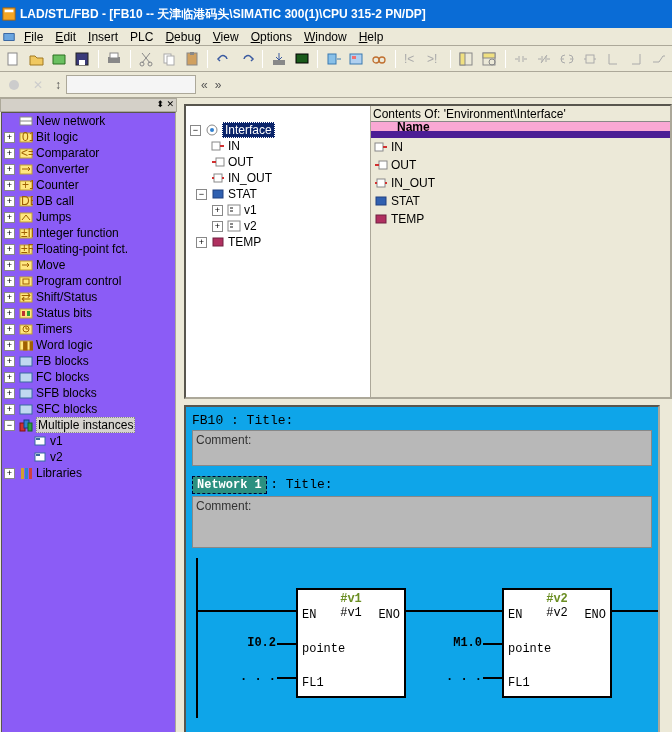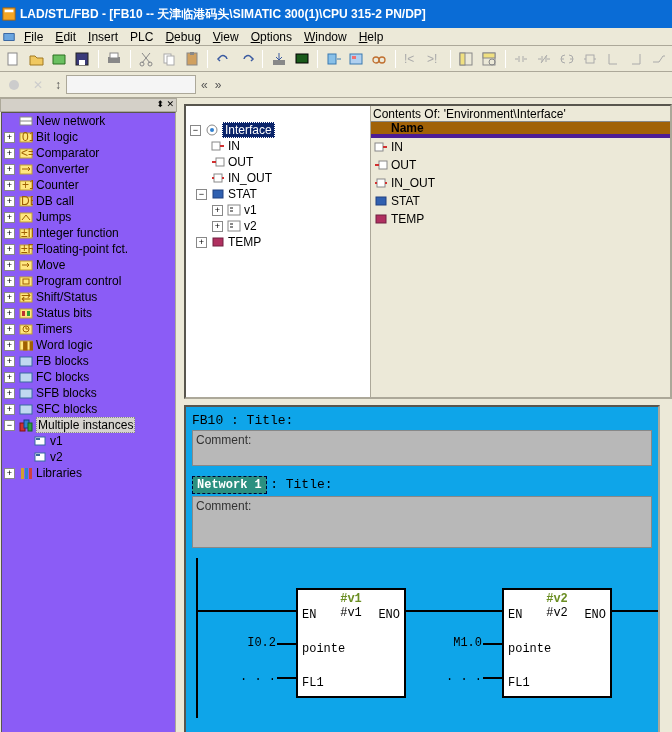--- a/index.html
+++ b/index.html
@@ -34,42 +34,42 @@
 .treeicon { width: 15px; height: 14px; margin-right: 3px; display: flex; align-items: center; justify-content: center; }
 .tlabel { font-size: 12px; }
 .tlabel.sel { background: #d6d3ce; border:1px dotted #888; padding:0 1px; }
 
 .right-panel { flex: 1; display: flex; flex-direction: column; background: #ece9d8; }
 
 .interface-area { height: 295px; display: flex; border: 2px inset #aca899; margin: 6px 0 0 4px; }
 .iface-left { width: 185px; background: #fff; border-right: 1px solid #aca899; overflow: hidden; }
 .iface-right { flex: 1; background: #ece9d8; display: flex; flex-direction: column; }
 .iface-header { height: 16px; background: #ece9d8; border-bottom: 1px solid #888; padding-left: 2px; font-size: 12px; display:flex; align-items:center; }
-.iface-gridhead { height: 16px; background: #a16207; border-bottom: 4px solid #4c1d95; padding-left: 20px; font-weight: bold; display:flex; align-items:center; }
+.iface-gridhead { height: 16px; background: #f9a8d4; border-bottom: 7px solid #4c1d95; padding-left: 26px; font-weight: bold; display:flex; align-items:center; }
 .iface-grid { flex: 1; background: #ece9d8; }
 .iface-grid .grow { display: flex; align-items: center; height: 18px; padding-left: 2px; }
 
 .iface-left .tree-row.iroot { padding-left: 4px; }
 .iface-left .tree-row.i1 { padding-left: 24px; }
 .iface-left .tree-row.i2 { padding-left: 40px; }
 .tlabel.blue { background: #0a246a; color: #fff; border:1px dotted #fff; padding:0 2px; }
 
 .network-area { flex: 1; background: #0ea5e9; border: 2px inset #aca899; margin: 6px 12px 0 4px; padding: 6px; overflow: hidden; }
 .code-label { font-family: "Courier New", monospace; font-size: 13px; margin-bottom: 2px; }
 .code-comment { background: #b8b8b8; border: 1px solid #888; height: 36px; padding: 2px 3px; font-size: 12px; color: #333; }
 .net-label { background: #2b9080; color: #fff; font-weight: bold; padding: 1px 4px; border: 1px dashed #003; font-family: "Courier New", monospace; display:inline-block; }
 .net-comment { background: #b8b8b8; border: 1px solid #888; height: 52px; padding: 2px 3px; font-size: 12px; color: #333; margin-top: 2px; }
 .rung { position: relative; height: 160px; margin-top: 10px; font-family: "Courier New", monospace; font-size: 12px; }
 .rail { position: absolute; top: 0; bottom: 0; left: 4px; width: 2px; background: #000; }
 .wire { position: absolute; height: 2px; background: #000; }
 .block { position: absolute; width: 110px; height: 110px; border: 2px solid #000; background: #fff; text-align: center; }
 .block .bname { color: #6b8e23; font-weight: bold; margin-top: 2px; font-family: "Courier New", monospace; }
 .block .btype { font-family: "Courier New", monospace; }
 .block .pin { position: absolute; font-family: "Courier New", monospace; font-size:12px; }
-.symbind { position: absolute; font-family: "Courier New", monospace; font-size: 12px; text-align: right; }
+.symbind { position: absolute; font-family: "Courier New", monospace; font-size: 12px; text-align: right; font-weight: bold; }
 </style>
 </head>
 <body>
 
 <div class="titlebar">
   <svg viewBox="0 0 16 16">
       <rect x="1" y="1" width="14" height="14" fill="#f5a623" stroke="#a06010"></rect>
       <rect x="3" y="3" width="10" height="3" fill="#fff"></rect>
     </svg>
   <span>LAD/STL/FBD  - [FB10 -- 天津临港码头\SIMATIC 300(1)\CPU 315-2 PN/DP]</span>

